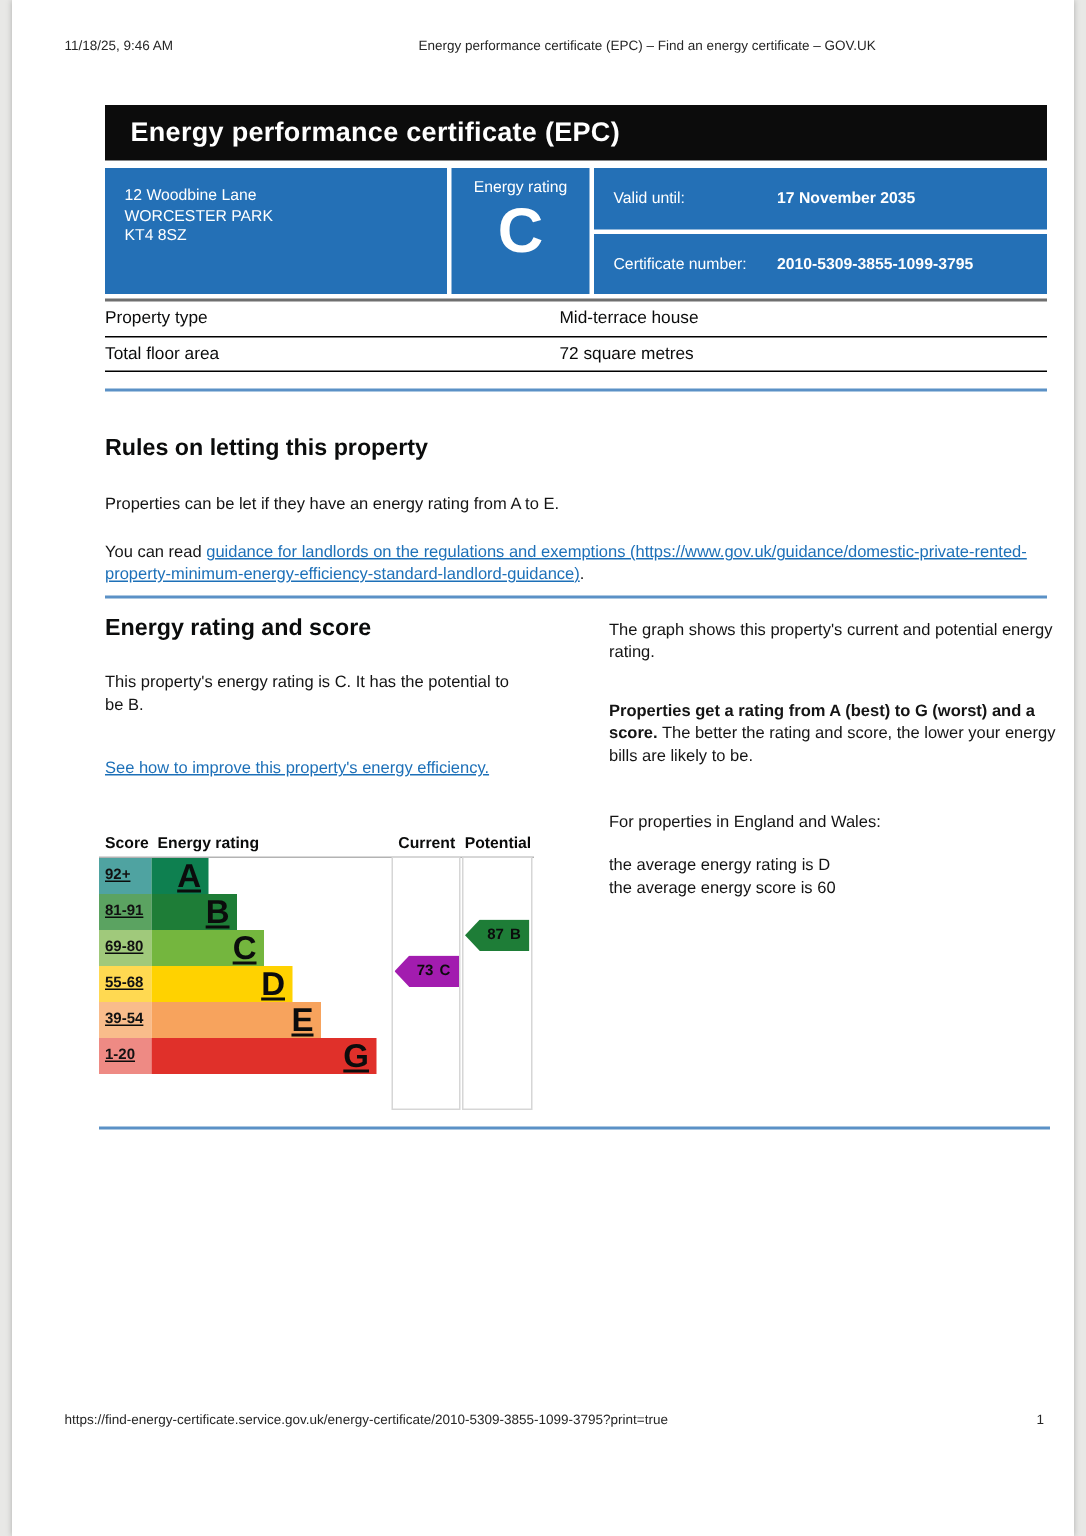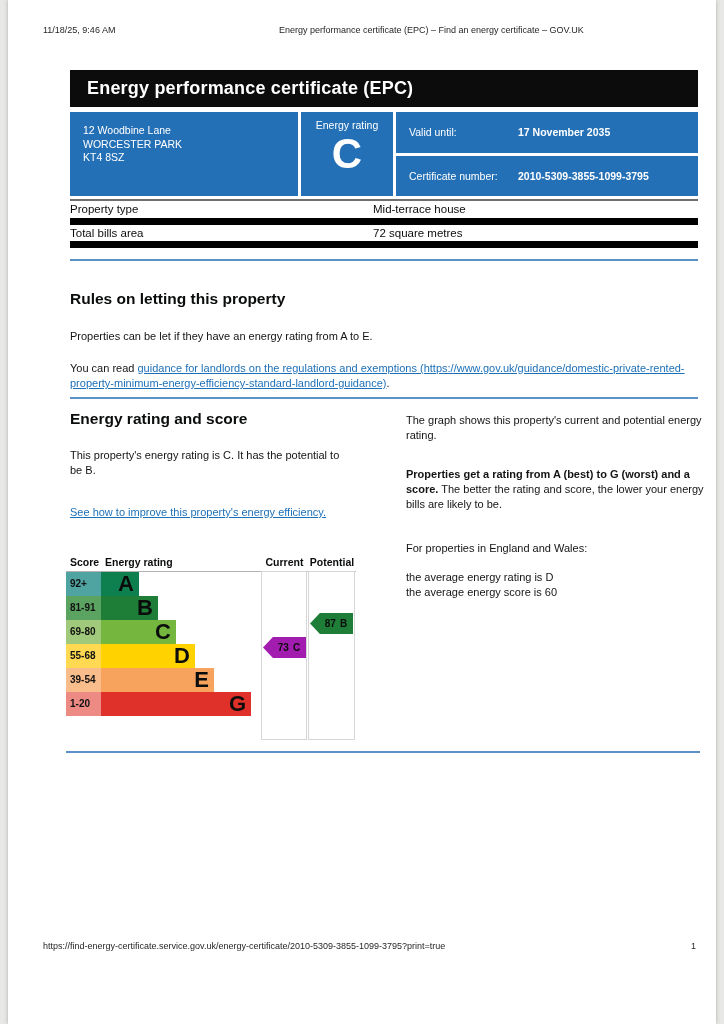--- a/index.html
+++ b/index.html
@@ -32,21 +32,21 @@
   .rating-panel { width:92px; text-align:center; padding-top:7px; }
   .rating-panel .lab { font-size:10.5px; }
   .rating-panel .big { font-size:42px; font-weight:bold; line-height:46px; }
   .right-stack { flex:1; display:flex; flex-direction:column; gap:3px; }
   .right-row { flex:1; display:flex; align-items:center; font-size:10.5px; }
   .right-row .lbl { margin-left:13px; width:109px; }
   .right-row .val { font-weight:bold; }
 
   
   .prop-table { position:absolute; left:62px; top:199px; width:628px; border-top:2px solid #6f6f6f; font-size:11.5px; }
-  .prop-row { display:flex; height:23.5px; align-items:center; border-bottom:7px solid #000000; }
+  .prop-row { display:flex; height:23.5px; align-items:center; border-bottom:1px solid #000000; }
   .prop-label { flex:0 0 303px; }
 
   
   .divider { position:absolute; height:2px; background:#5b91c6; }
   #divider1 { left:62px; top:259px; width:628px; }
   #divider2 { left:62px; top:397px; width:628px; }
   #divider3 { left:58px; top:751px; width:634px; }
 
   h2 { font-size:15.5px; font-weight:bold; color:#0b0c0c; }
   .body-txt { font-size:11px; line-height:15px; color:#141414; }
@@ -66,21 +66,21 @@
   .rating-right .p3 { margin-bottom:14px; }
 
   
   .epc-chart { position:absolute; left:58px; top:556px; width:290px; height:192px; }
   .epc-h { position:absolute; top:0; font-size:10.5px; font-weight:bold; }
   #h-score { left:4px; } #h-rating { left:39px; }
   #h-current { left:195px; width:47px; text-align:center; }
   #h-potential { left:242px; width:48px; text-align:center; }
   .epc-underline { position:absolute; top:15px; left:0; width:290px; height:1px; background:#b3b3b3; }
   .epc-rows { position:absolute; top:16px; left:0; }
-  .epc-row { display:flex; height:24px; }
+  .epc-row { display:flex; height:24px;text-decoration:underline; }
   .epc-score { width:35px; padding-left:4px; font-size:10px; font-weight:bold; line-height:24px; color:#111; }
   .epc-bar { display:flex; justify-content:flex-end; align-items:center; padding-right:5px; }
   .epc-letter { font-size:22px; font-weight:bold; line-height:24px; color:#0b0c0c; }
   .epc-col { position:absolute; top:15px; height:169px; border:1px solid #d6d6d6; background:transparent; }
   #col-current { left:195px; width:46px; }
   #col-potential { left:242px; width:47px; }
   .epc-arrow {
     position:absolute; height:21px; width:43px; display:flex; align-items:center;
     justify-content:center; gap:4px; padding-left:9px;
     font-size:10px; font-weight:bold; color:#0b0c0c;
@@ -122,21 +122,21 @@
       </div>
     </div>
   </div>
 
   <div class="prop-table">
     <div class="prop-row">
       <div class="prop-label">Property type</div>
       <div class="prop-value">Mid-terrace house</div>
     </div>
     <div class="prop-row">
-      <div class="prop-label">Total bills area</div>
+      <div class="prop-label">Total floor area</div>
       <div class="prop-value">72 square metres</div>
     </div>
   </div>
 
   <div class="divider" id="divider1"></div>
 
   <div class="rules-section">
     <h2>Rules on letting this property</h2>
     <p class="body-txt p1">Properties can be let if they have an energy rating from A to E.</p>
     <p class="body-txt"><span>You can read </span><a class="doc-link">guidance for landlords on the regulations and exemptions (https://www.gov.uk/guidance/domestic-private-rented-property-minimum-energy-efficiency-standard-landlord-guidance)</a><span>.</span></p>

